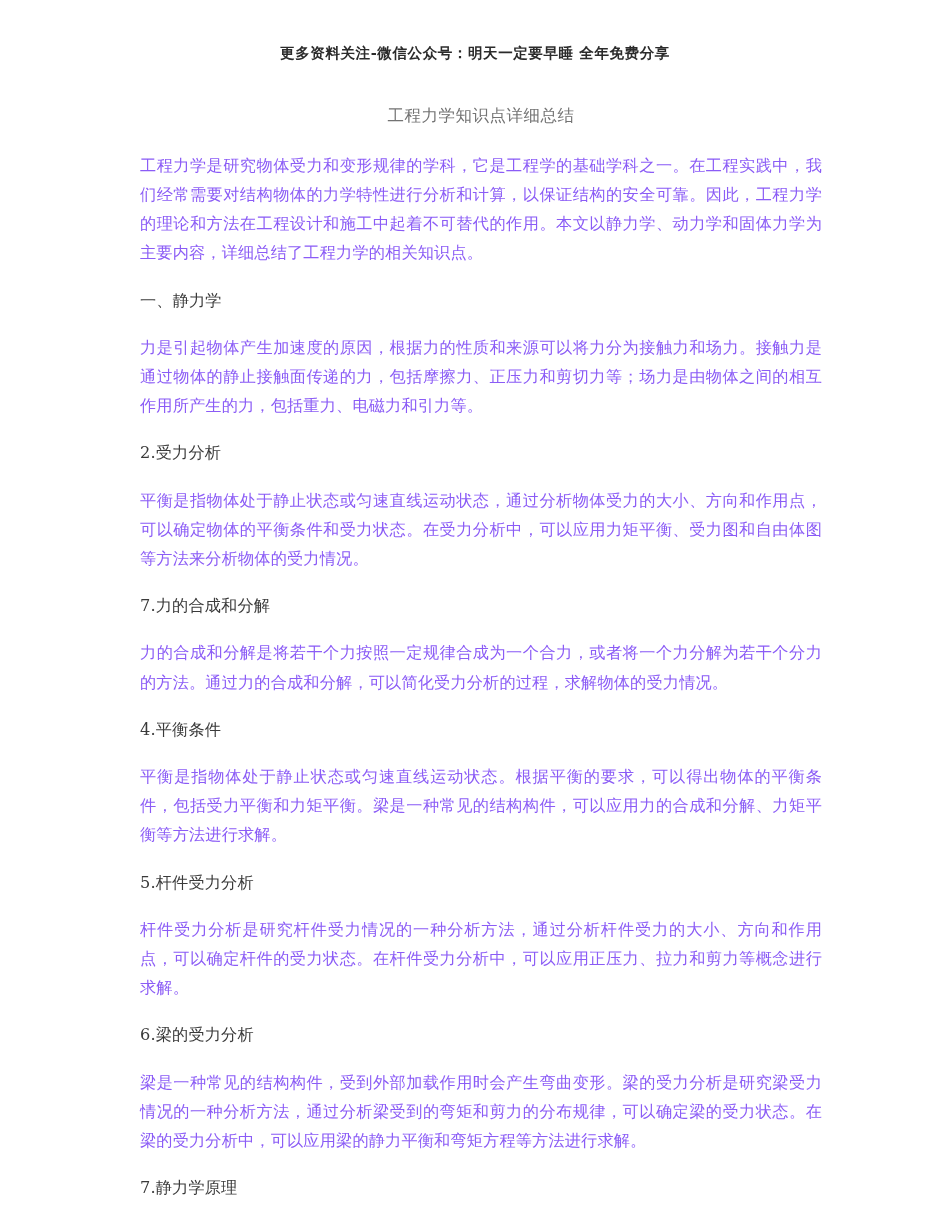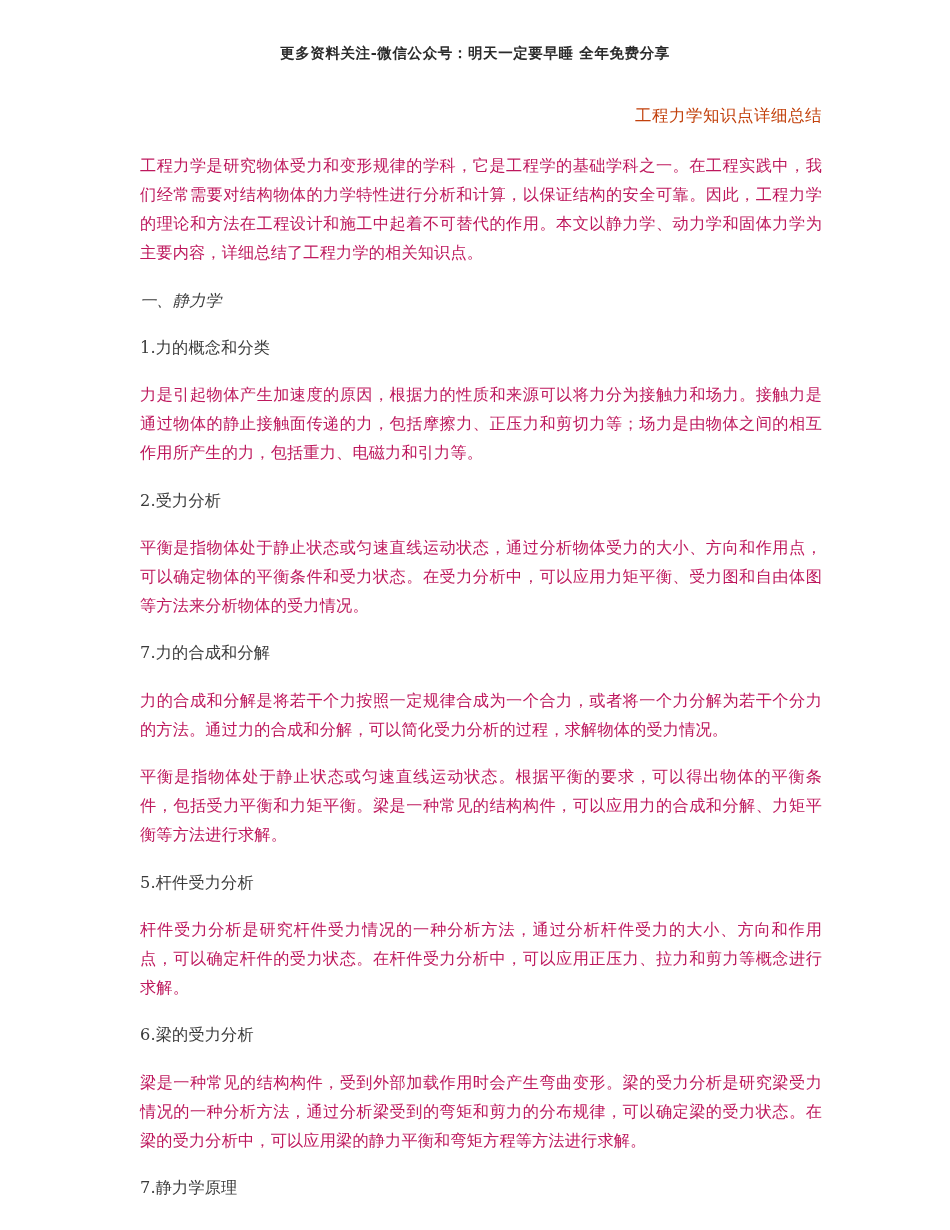--- a/index.html
+++ b/index.html
@@ -42,46 +42,45 @@
 
   
   .doc-body {
     position: absolute;
     top: 104px;
     left: 140px;
     width: 682px;
   }
 
   .doc-title {
-    text-align: right;
+    text-align: center;
     font-size: 16.5px;
     font-weight: normal;
-    color: #c2410c;
+    color: #737373;
     margin: 0 0 22px 0;
     letter-spacing: 0.5px;
     line-height: 1.5;
   }
 
   .para {
     margin: 0 0 18px 0;
     font-size: 16.2px;
     line-height: 29.2px;
     text-align: justify;
     text-justify: inter-ideograph;
-    color: #be185d;
+    color: #8b5cf6;
     letter-spacing: 0.15px;
   }
 
   .section-heading {
     margin: 0 0 18px 0;
     font-size: 16.2px;
     line-height: 29.2px;
     color: #3a3a3a;
     letter-spacing: 0.15px;
-    font-style: italic;
   }
 
   .sub-heading {
     margin: 0 0 18px 0;
     font-size: 16.2px;
     line-height: 29.2px;
     color: #3a3a3a;
     letter-spacing: 0.15px;
   }
 </style>
@@ -93,29 +92,29 @@
   <div class="page-header">更多资料关注-微信公众号：明天一定要早睡 全年免费分享</div>
 
   <div class="doc-body">
 
     <div class="doc-title">工程力学知识点详细总结</div>
 
     <p class="para">工程力学是研究物体受力和变形规律的学科，它是工程学的基础学科之一。在工程实践中，我们经常需要对结构物体的力学特性进行分析和计算，以保证结构的安全可靠。因此，工程力学的理论和方法在工程设计和施工中起着不可替代的作用。本文以静力学、动力学和固体力学为主要内容，详细总结了工程力学的相关知识点。</p>
 
     <div class="section-heading">一、静力学</div>
 
-    <div class="sub-heading">1.力的概念和分类</div>
     <p class="para">力是引起物体产生加速度的原因，根据力的性质和来源可以将力分为接触力和场力。接触力是通过物体的静止接触面传递的力，包括摩擦力、正压力和剪切力等；场力是由物体之间的相互作用所产生的力，包括重力、电磁力和引力等。</p>
 
     <div class="sub-heading">2.受力分析</div>
     <p class="para">平衡是指物体处于静止状态或匀速直线运动状态，通过分析物体受力的大小、方向和作用点，可以确定物体的平衡条件和受力状态。在受力分析中，可以应用力矩平衡、受力图和自由体图等方法来分析物体的受力情况。</p>
 
     <div class="sub-heading">7.力的合成和分解</div>
     <p class="para">力的合成和分解是将若干个力按照一定规律合成为一个合力，或者将一个力分解为若干个分力的方法。通过力的合成和分解，可以简化受力分析的过程，求解物体的受力情况。</p>
 
+    <div class="sub-heading">4.平衡条件</div>
     <p class="para">平衡是指物体处于静止状态或匀速直线运动状态。根据平衡的要求，可以得出物体的平衡条件，包括受力平衡和力矩平衡。梁是一种常见的结构构件，可以应用力的合成和分解、力矩平衡等方法进行求解。</p>
 
     <div class="sub-heading">5.杆件受力分析</div>
     <p class="para">杆件受力分析是研究杆件受力情况的一种分析方法，通过分析杆件受力的大小、方向和作用点，可以确定杆件的受力状态。在杆件受力分析中，可以应用正压力、拉力和剪力等概念进行求解。</p>
 
     <div class="sub-heading">6.梁的受力分析</div>
     <p class="para">梁是一种常见的结构构件，受到外部加载作用时会产生弯曲变形。梁的受力分析是研究梁受力情况的一种分析方法，通过分析梁受到的弯矩和剪力的分布规律，可以确定梁的受力状态。在梁的受力分析中，可以应用梁的静力平衡和弯矩方程等方法进行求解。</p>
 
     <div class="sub-heading">7.静力学原理</div>
 

